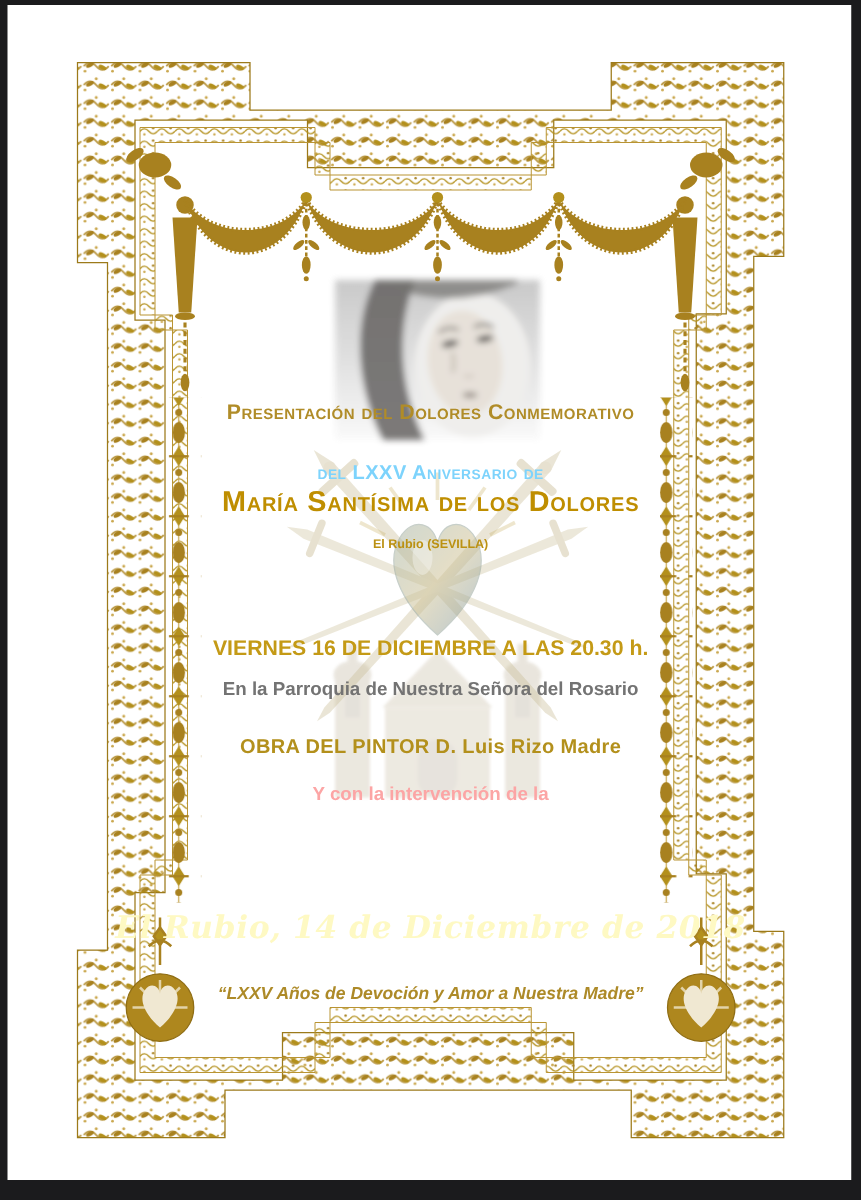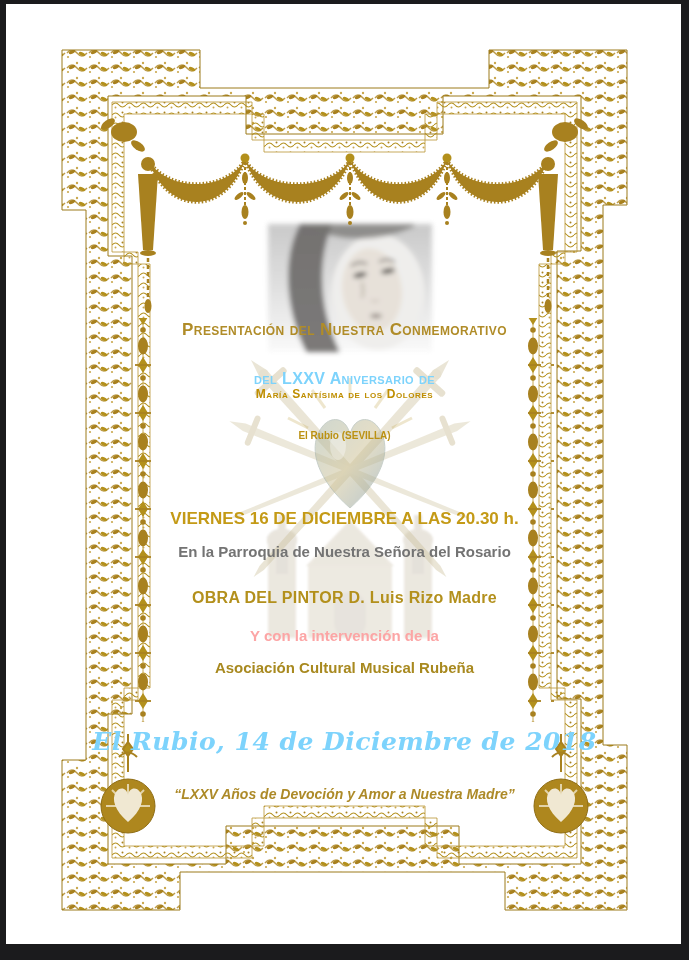--- a/index.html
+++ b/index.html
@@ -5,28 +5,28 @@
   html,body{margin:0;padding:0;background:#111;}
   .stage{position:relative;width:689px;height:960px;background:#1b1b1d;overflow:hidden;
          font-family:"Liberation Sans",sans-serif;}
   .poster{position:absolute;top:4px;left:6px;right:8px;bottom:16px;background:#ffffff;}
   svg.deco{position:absolute;top:0;left:0;width:689px;height:960px;pointer-events:none;}
   .t{position:absolute;left:30px;right:30px;text-align:center;font-weight:bold;
      font-family:"Liberation Sans",sans-serif;line-height:1.15;}
   .sc{font-variant:small-caps;letter-spacing:.4px;}
   .title1{top:320px;font-size:17px;color:#b08c28;}
   .title2{top:370px;font-size:16px;color:#7dd3fc;}
-  .title3{top:388px;font-size:12px;color:#bf8e00;letter-spacing:.6px;}
+  .title3{top:388px;font-size:23px;color:#bf8e00;letter-spacing:.6px;}
   .loc{top:430px;font-size:10px;color:#bb9112;}
   .viernes{top:509px;font-size:17px;color:#c49a16;}
   .parroquia{top:543px;font-size:15px;color:#737373;}
   .obra{top:589px;font-size:16px;color:#b3901c;letter-spacing:.3px;}
   .ycon{top:627px;font-size:15px;color:#fca5a5;}
   .asoc{top:659px;font-size:15px;color:#a8891f;}
-  .scriptdate{top:728px;font-size:25px;color:#7dd3fc;
+  .scriptdate{top:728px;font-size:25px;color:#fef9c3;
      font-family:"DejaVu Serif",serif;font-style:italic;font-weight:bold;letter-spacing:.5px;}
   .quote{top:786px;font-size:14px;font-style:italic;color:#ad8a28;}
 </style>
 </head>
 <body>
 
 <div class="stage">
   <div class="poster"></div>
 
   <svg class="deco" viewBox="0 0 689 960">
@@ -231,24 +231,23 @@
         <path d="M561,806 L561,784"></path>
           <path d="M561,806 L577,790"></path>
           <path d="M561,806 L545,790"></path>
         <path d="M561,806 L583,806"></path>
           <path d="M561,806 L539,806"></path>
       </g>
       <path d="M561,822 C548,811 544,799 549,792 C553,786 560,788 561,795 C562,788 569,786 573,792 C578,799 574,811 561,822 Z" fill="#f0e8d2"></path>
     </g>
   </svg>
 
-  <div class="t title1 sc">Presentación del Nuestra Conmemorativo</div>
+  <div class="t title1 sc">Presentación del Dolores Conmemorativo</div>
   <div class="t title2 sc">del LXXV Aniversario de</div>
   <div class="t title3 sc">María Santísima de los Dolores</div>
   <div class="t loc">El Rubio (SEVILLA)</div>
   <div class="t viernes">VIERNES 16 DE DICIEMBRE A LAS 20.30 h.</div>
   <div class="t parroquia">En la Parroquia de Nuestra Señora del Rosario</div>
   <div class="t obra">OBRA DEL PINTOR D. Luis Rizo Madre</div>
   <div class="t ycon">Y con la intervención de la</div>
-  <div class="t asoc">Asociación Cultural Musical Rubeña</div>
   <div class="t scriptdate">El Rubio, 14 de Diciembre de 2018</div>
   <div class="t quote">“LXXV Años de Devoción y Amor a Nuestra Madre”</div>
 </div>
 
 </body></html>

